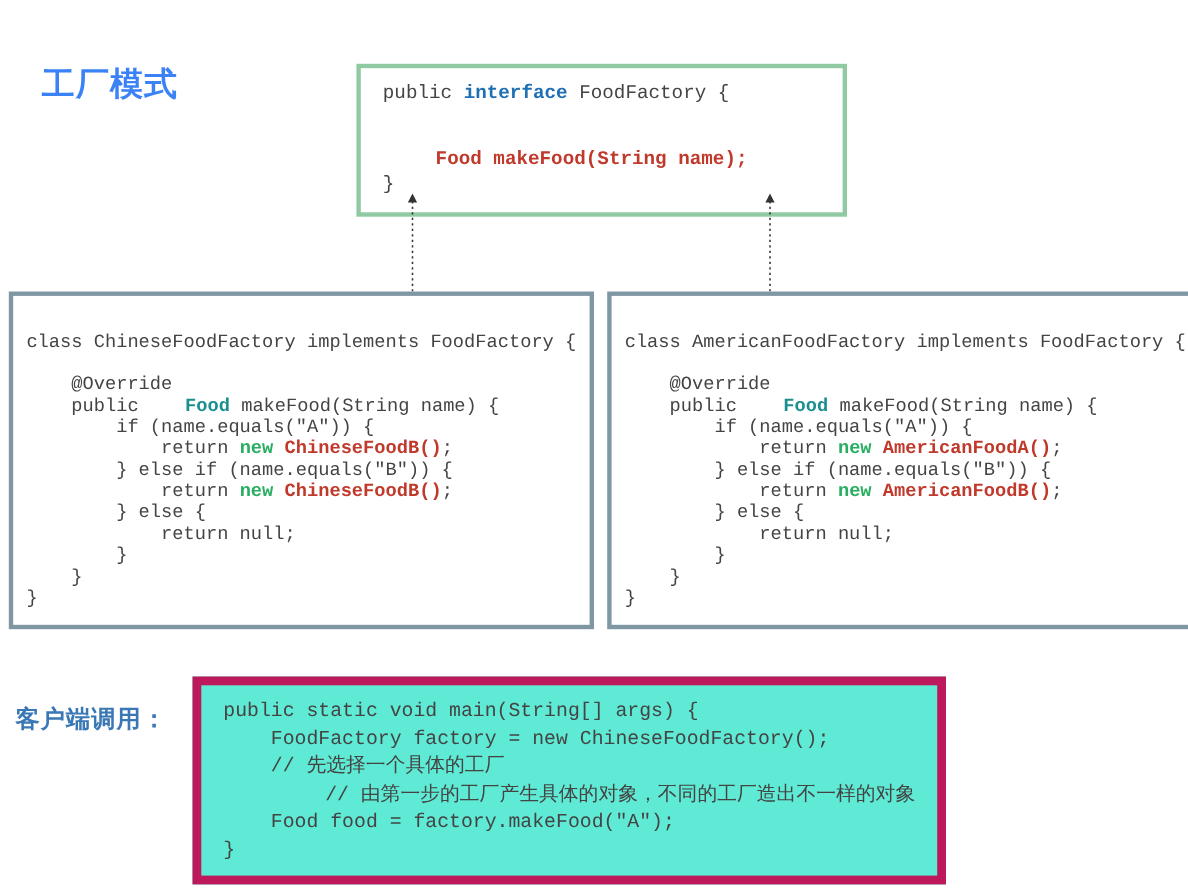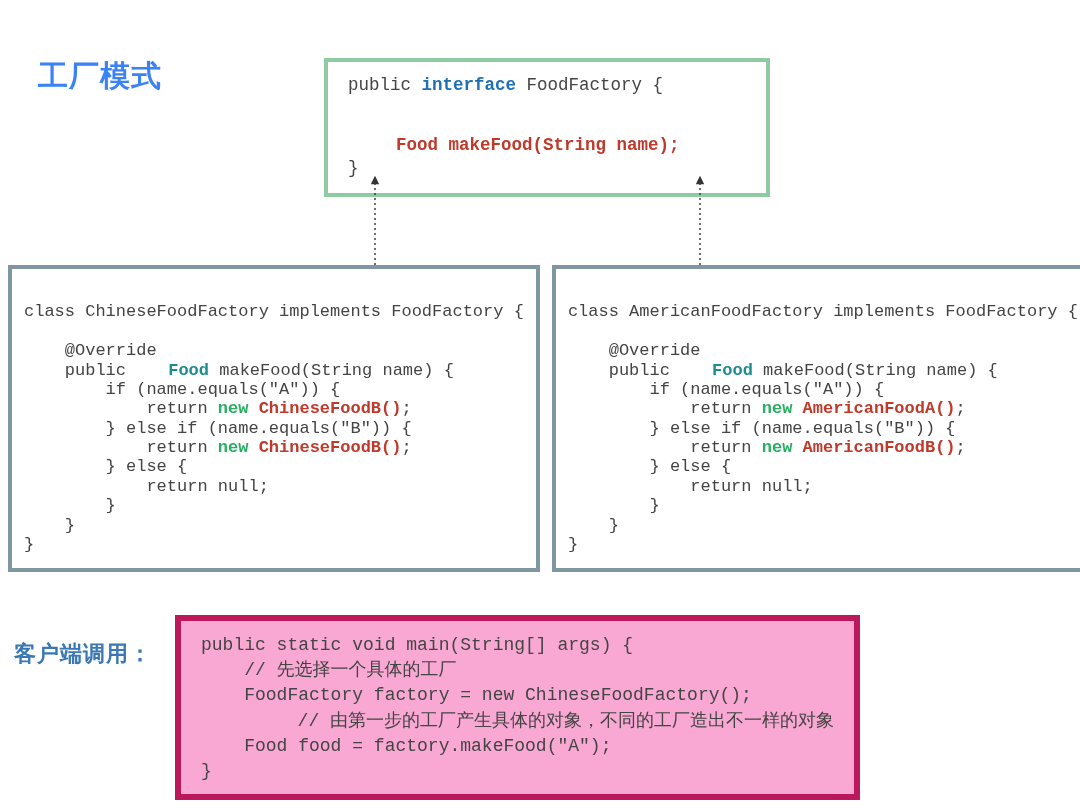--- a/index.html
+++ b/index.html
@@ -59,22 +59,22 @@
     font-size: 22px;
     font-weight: 600;
     color: #3a78b5;
     letter-spacing: 1px;
   }
   .client-box {
     position: absolute;
     top: 615px;
     left: 175px;
     width: 685px;
-    border: 6px solid #be185d;
-    background: #f9a8d4;
+    border: 8px solid #be185d;
+    background: #5eead4;
     padding: 12px 20px 10px 20px;
     font-family: "Courier New", monospace;
     font-size: 18px;
     line-height: 1.4;
     color: #444;
   }
   .kw-blue  { color: #1f6fb4; font-weight: bold; }
   .kw-red   { color: #c0392b; font-weight: bold; }
   .kw-green { color: #27ae60; font-weight: bold; margin-top: 44px; }
   .kw-teal  { color: #1a8f8f; font-weight: bold; margin-left: 32px; }
@@ -139,18 +139,18 @@
 <span>        } else {</span>
 <span>            return null;</span>
 <span>        }</span>
 <span>    }</span>
 <span>}</span></div>
 </div>
 
 <div class="client-label">客户端调用：</div>
 <div class="client-box">
   <div>public static void main(String[] args) {</div>
+  <div style="white-space:pre;">    FoodFactory factory = new ChineseFoodFactory();</div>
   <div style="white-space:pre;">    // 先选择一个具体的工厂</div>
-  <div style="white-space:pre;">    FoodFactory factory = new ChineseFoodFactory();</div>
   <div style="white-space:pre;text-align:right;">    // 由第一步的工厂产生具体的对象，不同的工厂造出不一样的对象</div>
   <div style="white-space:pre;">    Food food = factory.makeFood("A");</div>
   <div>}</div>
 </div>
 
 </body></html>

